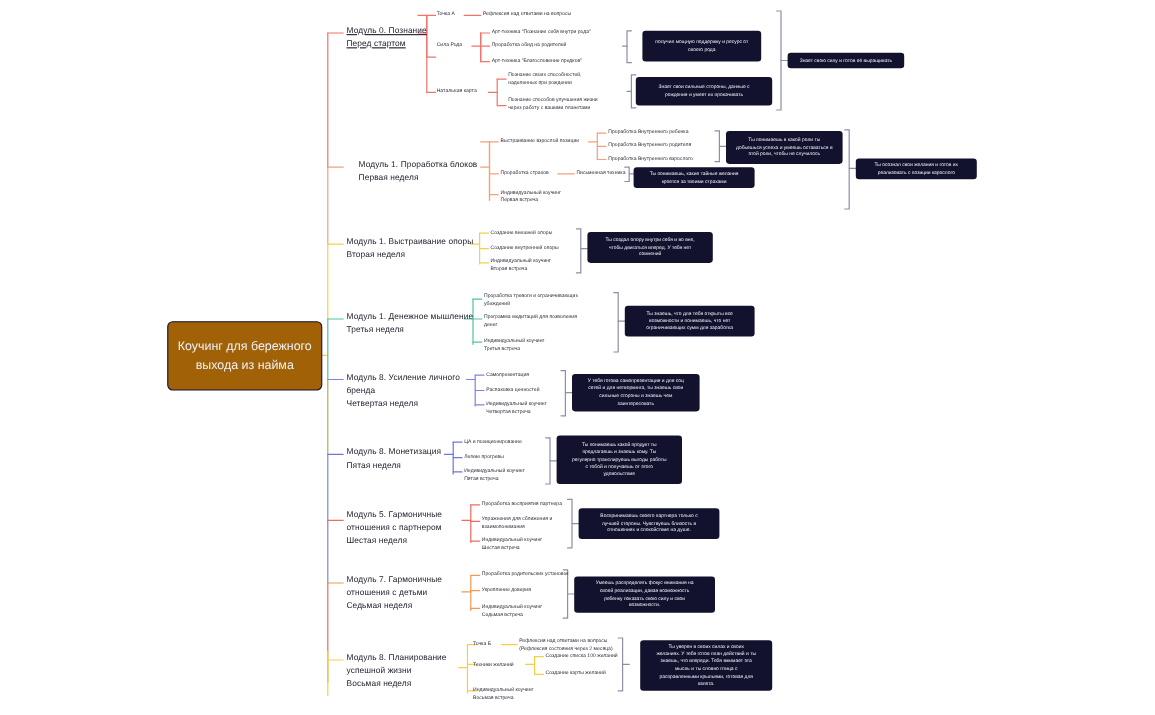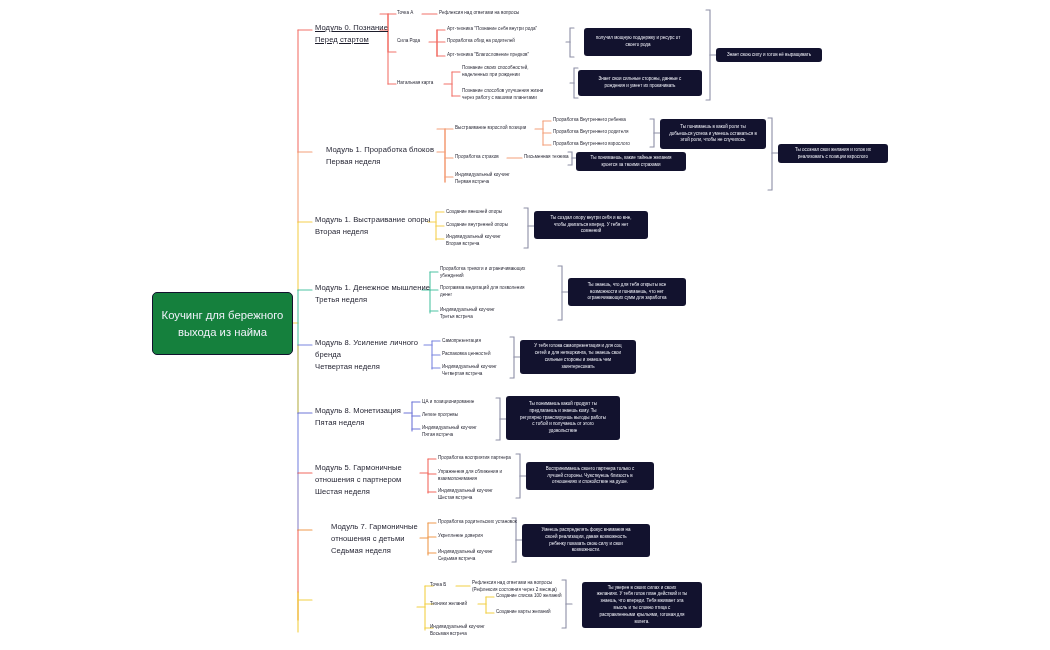--- a/index.html
+++ b/index.html
@@ -7,21 +7,21 @@
     width:1050px;height:650px;position:relative;overflow:hidden;
     font-family:"Liberation Sans","DejaVu Sans",sans-serif;
     color:#1b1b2b;
   }
   #canvas{position:absolute;inset:0;width:1050px;height:650px;}
   svg.wires{position:absolute;left:0;top:0;width:1050px;height:650px;pointer-events:none;}
 
   
   .root{
     position:absolute;left:152px;top:292px;width:141px;height:63px;
-    background:#15803d;border:1px solid #12122e;border-radius:5px;
+    background:#a16207;border:1px solid #12122e;border-radius:5px;
     display:flex;align-items:center;justify-content:center;text-align:center;
     color:#eef0f8;font-size:11.3px;line-height:1.42;font-weight:400;
     padding:3px 6px;box-sizing:border-box;
   }
 
   
   .mod{
     position:absolute;font-size:7.6px;line-height:1.55;color:#1d1d2c;
     white-space:pre-line;letter-spacing:.01em;
   }
@@ -299,34 +299,37 @@
   <div class="leaf" style="left:438px;top:455px;">Проработка восприятия партнера</div>
   <div class="leaf" style="left:438px;top:469px;">Упражнения для сближения и
 взаимопонимания</div>
   <div class="leaf" style="left:438px;top:488px;">Индивидуальный коучинг
 Шестая встреча</div>
 
   <div class="callout" style="left:526px;top:462px;width:128px;height:28px;">Воспринимаешь своего партнера только с
 лучшей стороны. Чувствуешь близость в
 отношениях и спокойствие на душе.</div>
 
-  <div class="mod" style="left:315px;top:521px;margin-left:16px;">Модуль 7. Гармоничные
+  <div class="mod" style="left:315px;top:521px;">Модуль 7. Гармоничные
 отношения с детьми
 Седьмая неделя</div>
 
   <div class="leaf" style="left:438px;top:519px;">Проработка родительских установок</div>
   <div class="leaf" style="left:438px;top:533px;">Укрепление доверия</div>
   <div class="leaf" style="left:438px;top:549px;">Индивидуальный коучинг
 Седьмая встреча</div>
 
   <div class="callout" style="left:522px;top:524px;width:128px;height:33px;">Умеешь распределять фокус внимания на
 своей реализации, давая возможность
 ребенку показать свою силу и свои
 возможности.</div>
 
+  <div class="mod" style="left:315px;top:592px;">Модуль 8. Планирование
+успешной жизни
+Восьмая неделя</div>
 
   <div class="leaf" style="left:430px;top:582px;">Точка Б</div>
   <div class="leaf" style="left:472px;top:580px;">Рефлексия над ответами на вопросы
 (Рефлексия состояния через 2 месяца)</div>
 
   <div class="leaf" style="left:430px;top:601px;">Техники желаний</div>
   <div class="leaf" style="left:496px;top:593px;">Создание списка 100 желаний</div>
   <div class="leaf" style="left:496px;top:609px;">Создание карты желаний</div>
 
   <div class="leaf" style="left:430px;top:624px;">Индивидуальный коучинг

